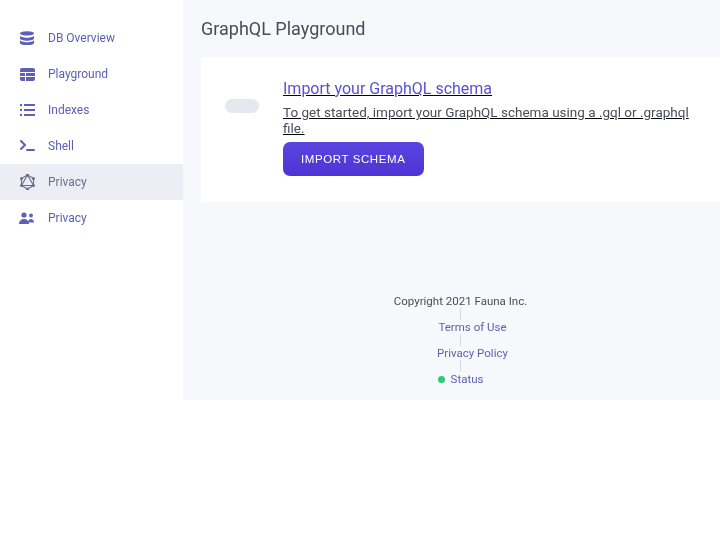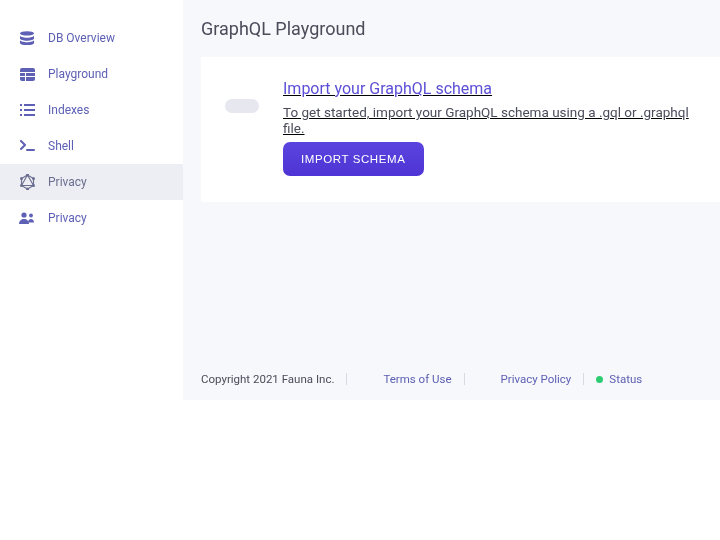--- a/index.html
+++ b/index.html
@@ -96,20 +96,21 @@
       border-radius: 7px;
       cursor: pointer;
     }
     .footer {
       margin-top: auto;
       padding: 0 0 14px 18px;
       display: flex;
       align-items: center;
       font-size: 11.5px;
       color: #4a4c5a;
+      flex-direction: column;
     }
     .footer .sep {
       width: 1px;
       height: 12px;
       background: #d9dbe3;
       margin: 0 12px;
     }
     .footer .link { color: #5d60b5; cursor: pointer; margin-left: 24px; }
     .footer .status-dot {
       width: 7px; height: 7px; border-radius: 50%;

